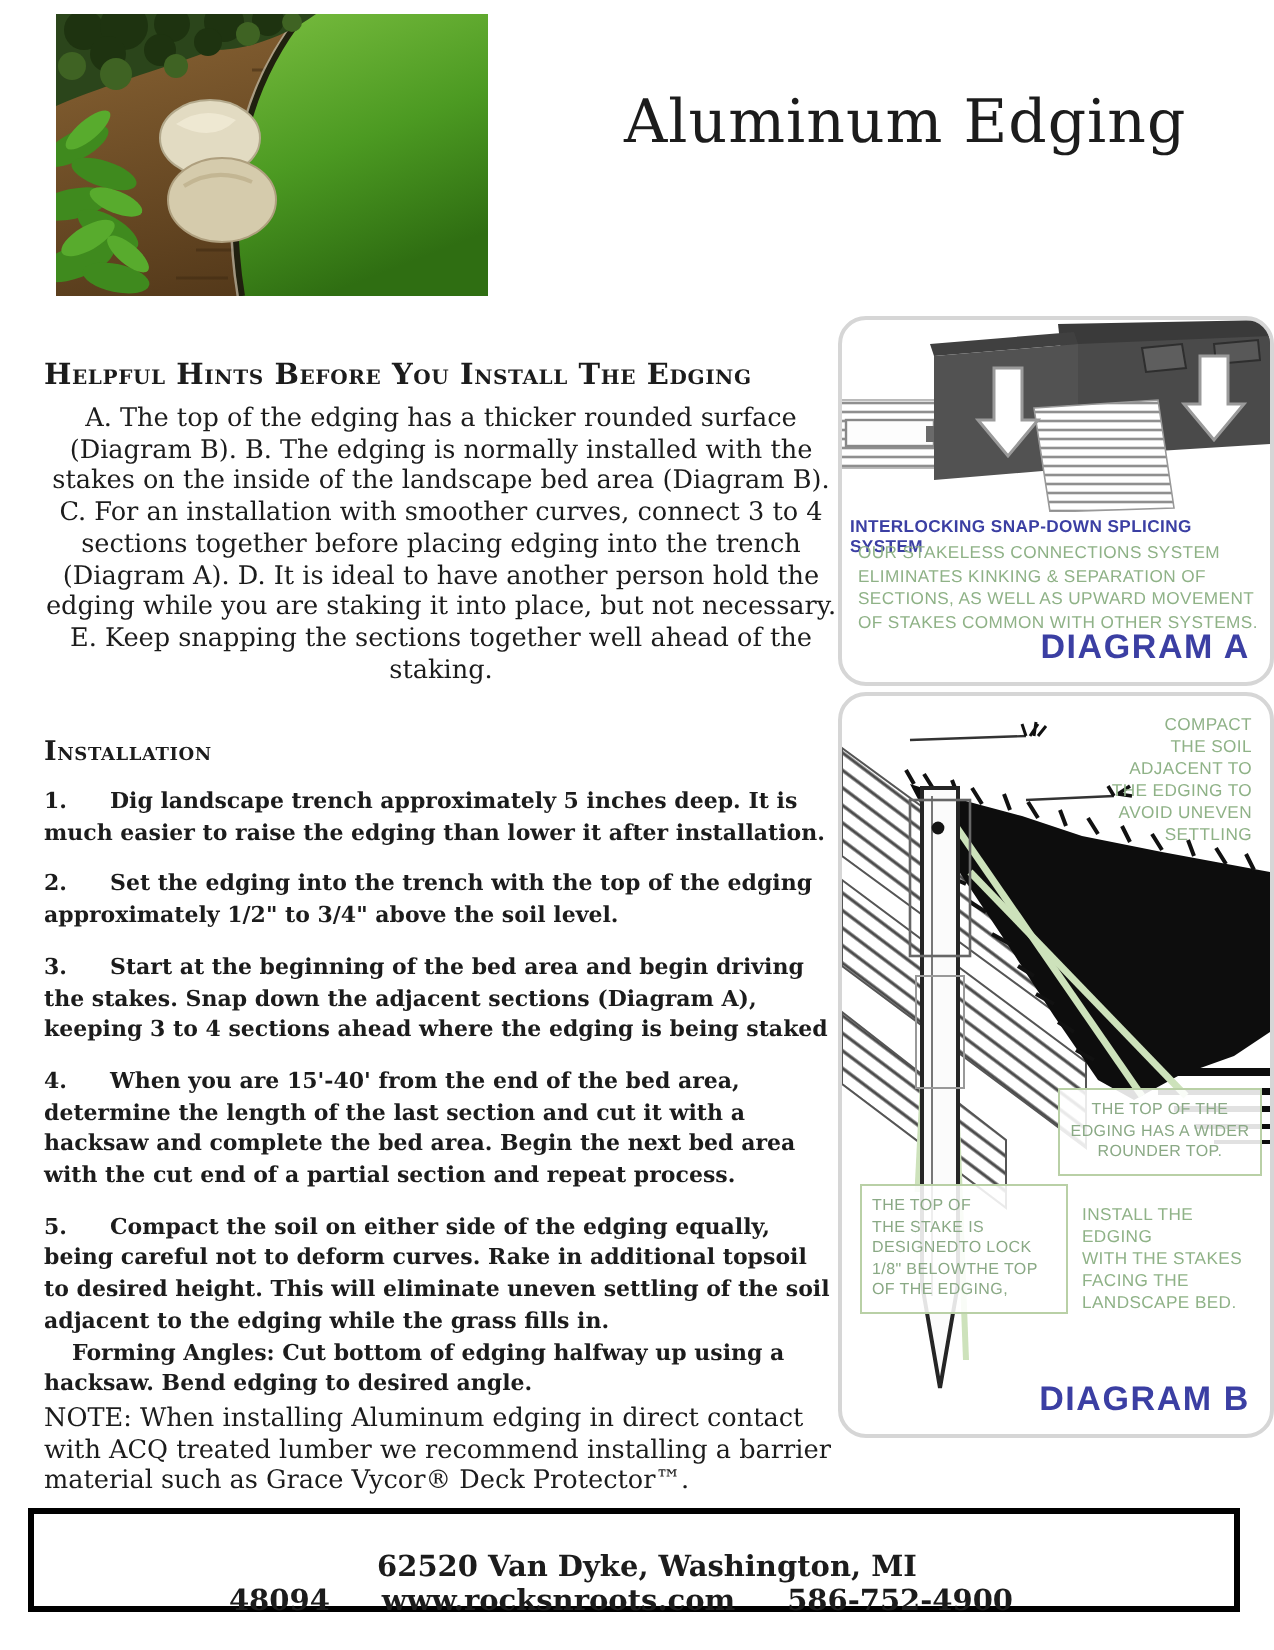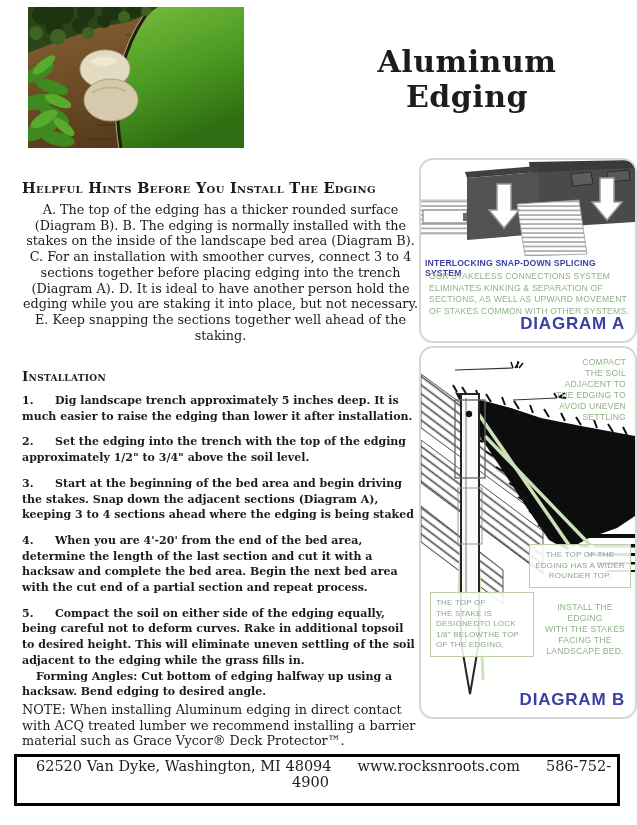--- a/index.html
+++ b/index.html
@@ -3,22 +3,22 @@
 <meta charset="utf-8">
 <style>
   html,body { margin:0; padding:0; background:#9a9a9a; }
   .page {
     position:relative; width:637px; height:825px; margin:0 auto;
     background:#ffffff; overflow:hidden;
     font-family:"DejaVu Serif", serif; color:#1c1c1c;
   }
   .photo { position:absolute; left:28px; top:7px; width:216px; height:141px; }
   .title {
-    position:absolute; left:312px; top:44px; width:310px; text-align:center;
-    font-size:30px; font-weight:bold; letter-spacing:0.5px;
+    position:absolute; left:312px; top:44px; width:310px; text-align:left;
+    font-size:30px; font-weight:normal; letter-spacing:0.5px;
   }
   .subtitle { position:absolute; left:29px; top:153px; font-size:14px; }
   .hints-heading {
     position:absolute; left:22px; top:179px; font-size:14.5px; font-weight:bold;
     font-variant:small-caps; letter-spacing:0.3px;
   }
   .hints-body {
     position:absolute; left:22px; top:202px; width:397px;
     font-size:12.8px; line-height:15.7px; text-align:center;
   }
@@ -60,28 +60,28 @@
   }
   .callout {
     position:absolute; border:1.5px solid #b9d0a6; background:rgba(255,255,255,0.88);
     color:#8aa985; font-size:8px; line-height:10.5px; padding:5px 5px; letter-spacing:0.2px;
   }
   .co-edging { left:108px; top:196px; width:90px; white-space:pre-line;text-align:center; }
   .co-stake  { left:9px;  top:244px; width:92px; white-space:pre-line; }
   .db-install {
     position:absolute; left:120px; top:254px; width:88px;
     font-size:8.6px; line-height:11px; color:#8fb287;
-    text-align:center; white-space:pre-line; letter-spacing:0.2px;
+    text-align:left; white-space:pre-line; letter-spacing:0.2px;
   }
   .footer {
     position:absolute; left:14px; top:754px; width:600px; height:46px;
     border:3px solid #000; text-align:center;
   }
   .f-company { font-size:19px; margin-top:2px; }
-  .f-line2 { font-size:14.5px; font-weight:normal; margin-top:1px; }
+  .f-line2 { font-size:14.5px; font-weight:bold; margin-top:18px; }
   .f-line2 .seg { margin:0 13px; }
 </style>
 </head>
 <body>
 
 <div class="page">
 
   <div class="photo">
     <svg width="216" height="141" viewBox="0 0 216 141">
       <defs>
@@ -148,21 +148,21 @@
   <div class="title">Aluminum Edging</div>
 
   <div class="hints-heading">Helpful Hints Before You Install The Edging</div>
   <div class="hints-body">A. The top of the edging has a thicker rounded surface (Diagram B). B. The edging is normally installed with the stakes on the inside of the landscape bed area (Diagram B). C. For an installation with smoother curves, connect 3 to 4 sections together before placing edging into the trench (Diagram A). D. It is ideal to have another person hold the edging while you are staking it into place, but not necessary. E. Keep snapping the sections together well ahead of the staking.</div>
 
   <div class="install-heading">Installation</div>
   <div class="steps">
     <p class="step"><span class="num">1.</span><span>Dig landscape trench approximately 5 inches deep. It is much easier to raise the edging than lower it after installation.</span></p>
     <p class="step"><span class="num">2.</span><span>Set the edging into the trench with the top of the edging approximately 1/2" to 3/4" above the soil level.</span></p>
     <p class="step"><span class="num">3.</span><span>Start at the beginning of the bed area and begin driving the stakes. Snap down the adjacent sections (Diagram A), keeping 3 to 4 sections ahead where the edging is being staked</span></p>
-    <p class="step"><span class="num">4.</span><span>When you are 4'-20' from the end of the bed area, determine the length of the last section and cut it with a hacksaw and complete the bed area. Begin the next bed area with the cut end of a partial section and repeat process.</span></p>
+    <p class="step"><span class="num">4.</span><span>When you are 15'-40' from the end of the bed area, determine the length of the last section and cut it with a hacksaw and complete the bed area. Begin the next bed area with the cut end of a partial section and repeat process.</span></p>
     <p class="step" style="margin-bottom:0"><span class="num">5.</span><span>Compact the soil on either side of the edging equally, being careful not to deform curves. Rake in additional topsoil to desired height. This will eliminate uneven settling of the soil adjacent to the edging while the grass fills in.</span></p>
     <p class="forming">Forming Angles: Cut bottom of edging halfway up using a hacksaw. Bend edging to desired angle.</p>
   </div>
   <div class="note">NOTE: When installing Aluminum edging in direct contact with ACQ treated lumber we recommend installing a barrier material such as Grace Vycor® Deck Protector™.</div>
 
   <div class="panel panel-a">
     <svg class="illus" width="214" height="96" viewBox="0 0 214 96">
       <defs>
         <pattern id="hs" width="8" height="4.5" patternUnits="userSpaceOnUse">
           <rect width="8" height="4.5" fill="#fff"></rect>

